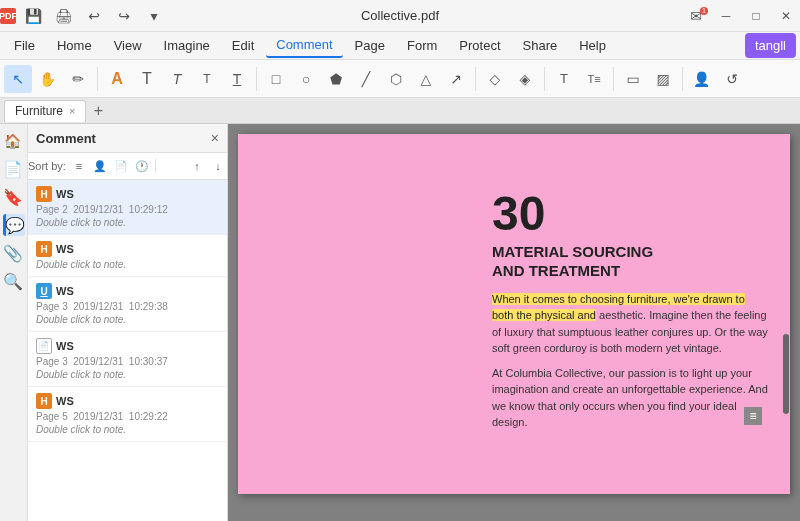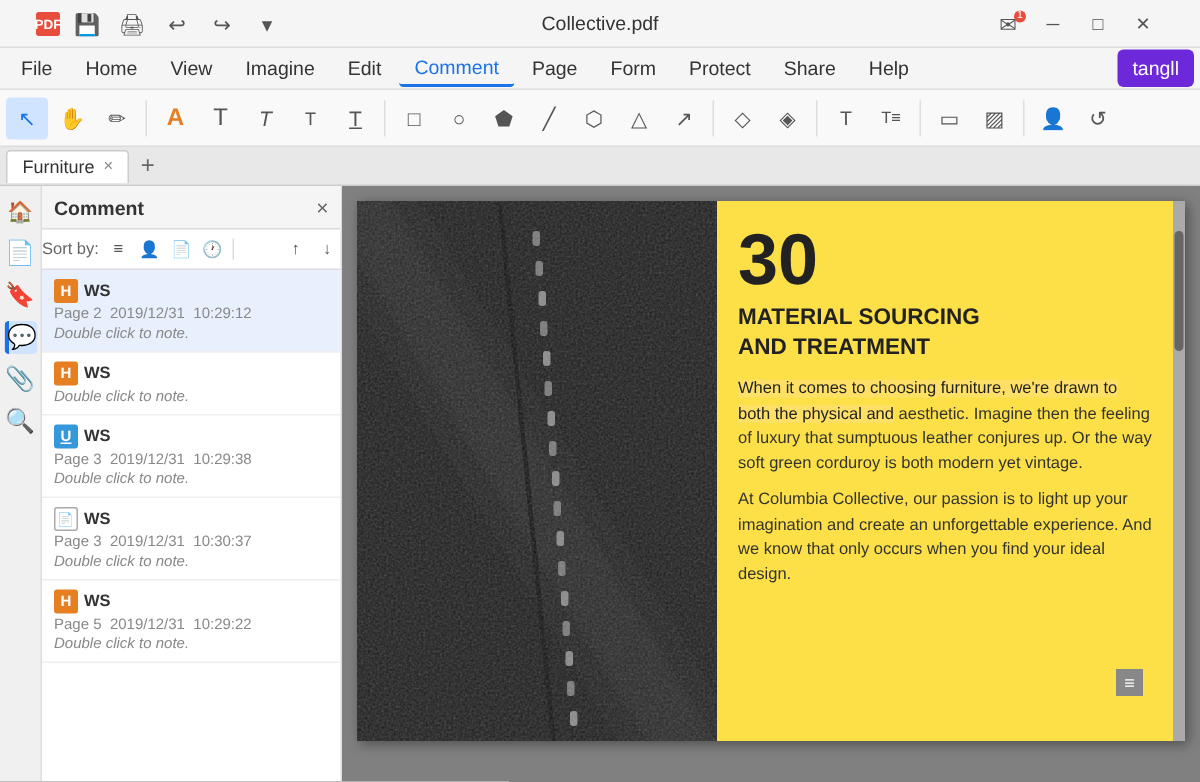--- a/index.html
+++ b/index.html
@@ -5,21 +5,21 @@
     * { margin: 0; padding: 0; box-sizing: border-box; }
     body { font-family: Arial, sans-serif; font-size: 12px; background: #f0f0f0; width: 800px; height: 521px; overflow: hidden; }
 
     
     .title-bar {
       background: #f5f5f5;
       height: 32px;
       display: flex;
       align-items: center;
       justify-content: space-between;
-      padding: 0 24px;
+      padding: 0 0;
       border-bottom: 1px solid #ddd;
     }
     .title-bar-left { display: flex; gap: 6px; align-items: center; }
     .title-bar-icon { width: 16px; height: 16px; background: #e74c3c; border-radius: 2px; display: flex; align-items: center; justify-content: center; color: white; font-size: 10px; font-weight: bold; }
     .tb-btn { width: 24px; height: 20px; display: flex; align-items: center; justify-content: center; cursor: pointer; font-size: 14px; color: #555; }
     .title-center { position: absolute; left: 50%; transform: translateX(-50%); font-size: 13px; color: #333; }
     .win-controls { display: flex; gap: 2px; }
     .win-btn { width: 28px; height: 22px; display: flex; align-items: center; justify-content: center; cursor: pointer; font-size: 12px; color: #555; }
 
     
@@ -37,21 +37,21 @@
       cursor: pointer;
       border-radius: 3px;
       font-size: 13px;
       color: #333;
     }
     .menu-item.active {
       color: #1a73e8;
       border-bottom: 2px solid #1a73e8;
     }
     .menu-item.user-btn {
-      background: #6d28d9;
+      background: #8b5cf6;
       color: white;
       border-radius: 4px;
       padding: 5px 10px;
       margin-left: auto;
       text-align: right;
     }
 
     
     .toolbar {
       background: #f9f9f9;
@@ -204,26 +204,27 @@
     }
     .pdf-content-area {
       flex: 1;
       overflow: hidden;
       display: flex;
       align-items: flex-start;
       justify-content: center;
       padding: 10px;
     }
     .pdf-page {
-      background: #fde047;
+      background: #f9a8d4;
       width: 568px;
       min-height: 360px;
       box-shadow: 2px 2px 8px rgba(0,0,0,0.4);
       display: flex;
       overflow: hidden;
+      align-items: center;
     }
     .pdf-image-side {
       width: 240px;
       background: #222;
       flex-shrink: 0;
       position: relative;
       overflow: hidden;
     }
     .leather-bg {
       width: 100%;

